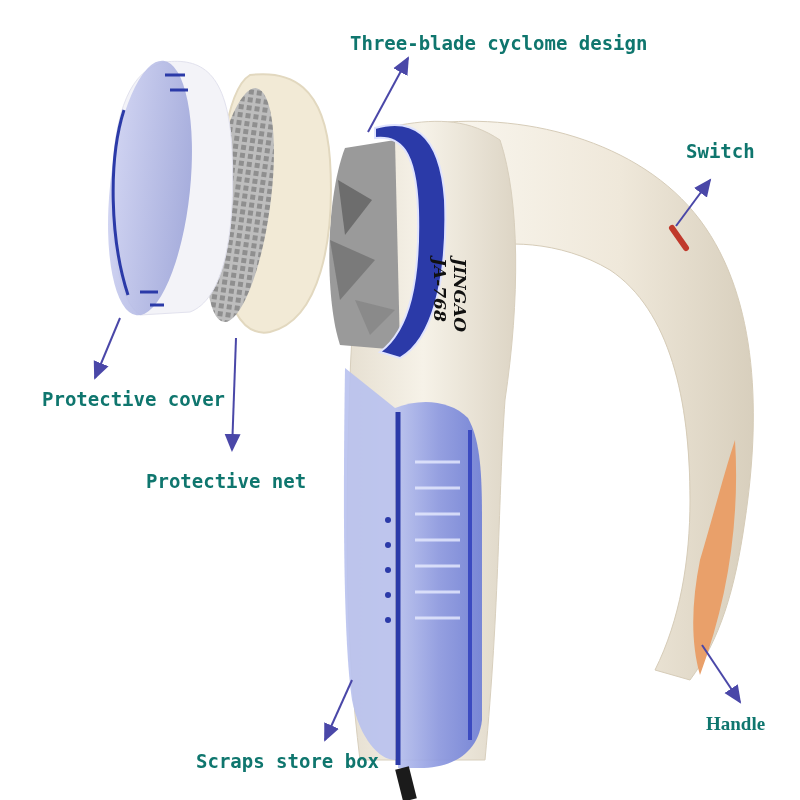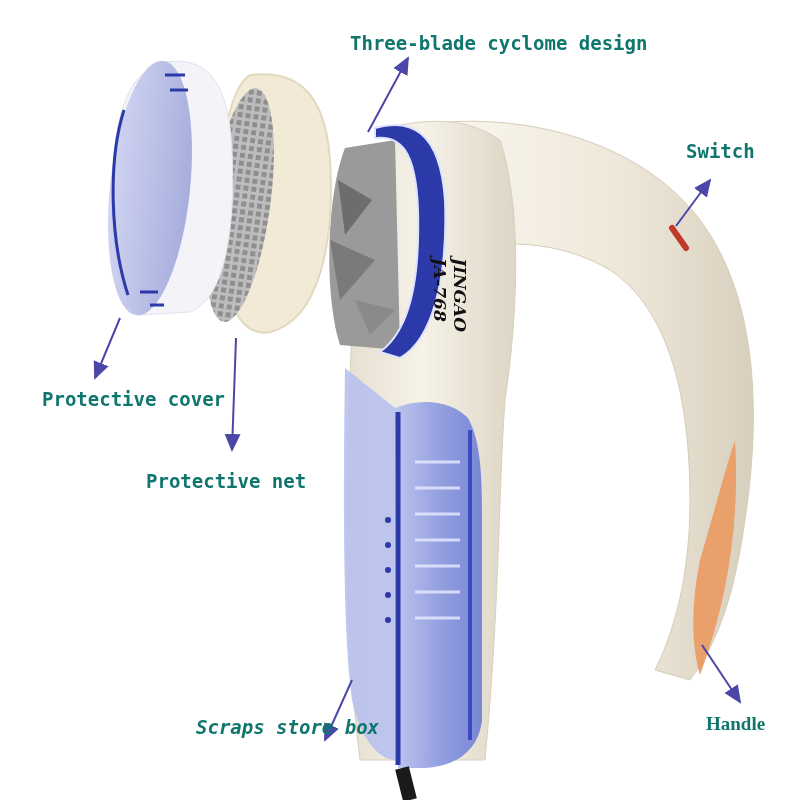--- a/index.html
+++ b/index.html
@@ -11,21 +11,21 @@
     font-weight: bold;
     font-size: 19px;
     color: #0f766e;
     white-space: nowrap;
     letter-spacing: 0px;
   }
   .lbl-blade  { left: 350px; top: 32px; }
   .lbl-switch { left: 686px; top: 140px; }
   .lbl-cover  { left: 6px;   top: 388px; margin-left: 36px; }
   .lbl-net    { left: 146px; top: 470px; }
-  .lbl-box    { left: 196px; top: 716px; font-style: italic; }
+  .lbl-box    { left: 196px; top: 750px; }
   .lbl-handle { left: 706px; top: 713px; font-family: Liberation Serif, serif; }
   .brand {
     position: absolute;
     left: 470px; top: 258px;
     transform: rotate(90deg);
     transform-origin: left top;
     font-family: "DejaVu Serif", "Liberation Serif", serif;
     font-weight: bold;
     font-style: italic;
     font-size: 17px;

